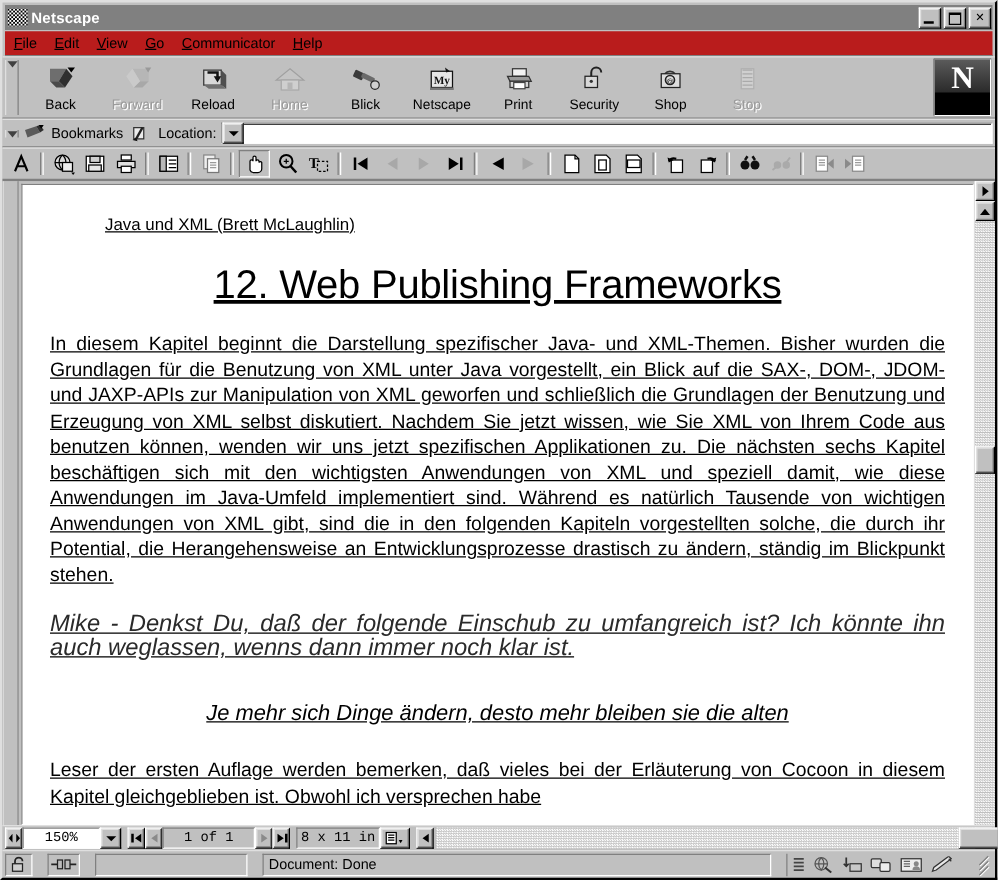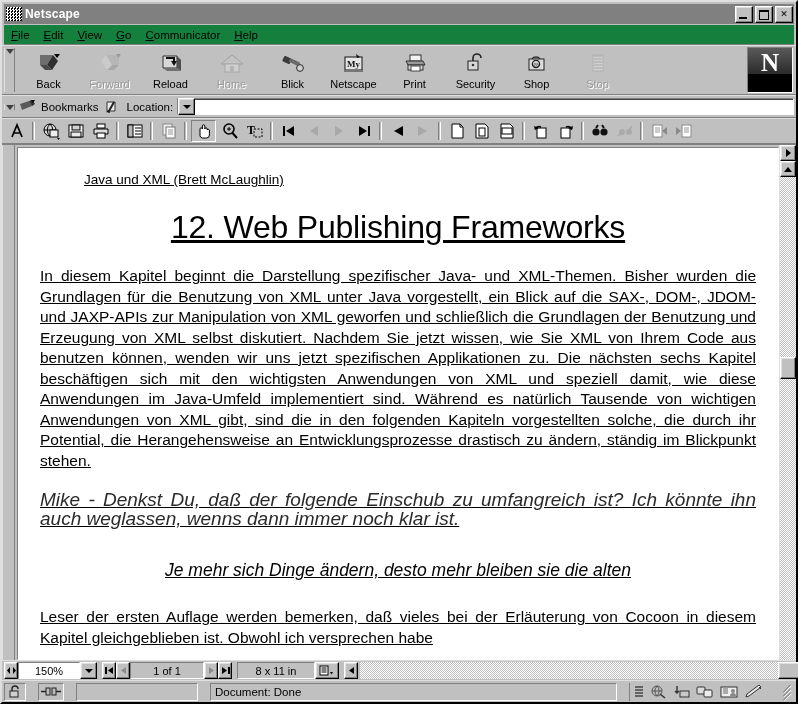--- a/index.html
+++ b/index.html
@@ -43,21 +43,21 @@
     position:relative;color:#000;
     font-size:9px;line-height:13px;text-align:center;
   }
   .tbtn.m::after{content:"";position:absolute;left:3px;bottom:3px;width:8px;height:2px;background:#000;}
   .tbtn.x::after{content:"\2715";position:absolute;left:0;right:0;top:1px;font-size:9px;}
   .tbtn.r::after{content:"";position:absolute;left:3px;top:3px;width:8px;height:7px;border:1px solid #000;border-top-width:2px;}
   
   .menubar{
     height:19px;margin:1px 2px 0 2px;
     display:flex;align-items:center;
-    background:#15803d;
+    background:#b91c1c;
     border-bottom:1px solid #808080;
     flex:none;
   }
   .menubar .mi{padding:1px 7px;font-size:11.5px;color:#000;}
   .menubar .mi u{text-decoration:underline;}
   
   .toolbar{
     display:flex;align-items:stretch;
     background:#c0c0c0;
     border-top:1px solid #dfdfdf;
@@ -191,20 +191,21 @@
   .sthumb{
     position:absolute;left:0;right:0;height:20px;top:180px;
     background:#c0c0c0;border:1px solid;border-color:#fff #000 #000 #fff;
     box-shadow:inset -1px -1px 0 #808080, inset 1px 1px 0 #dfdfdf;
   }
   
   .acrostatus{
     height:20px;display:flex;align-items:center;flex:none;
     background:#c0c0c0;padding:1px 2px;box-sizing:border-box;
     border-top:1px solid #dfdfdf;
+    font-family:Liberation Mono, monospace;
   }
   .field{
     height:17px;display:flex;align-items:center;justify-content:center;
     border:1px solid;border-color:#808080 #fff #fff #808080;
     background:#c0c0c0;box-sizing:border-box;font-size:11px;
   }
   .field.white{background:#fff;}
   .btnsm{
     width:14px;height:17px;flex:none;background:#c0c0c0;
     border:1px solid;border-color:#fff #000 #000 #fff;
@@ -646,21 +647,21 @@
           <path d="M3 1 L3 8 L8 4.5 Z" fill="#8a8a8a"></path>
         </svg>
     </div>
     <div class="btnsm">
       <svg width="11" height="9" viewBox="0 0 11 9">
           <path d="M2 1 L2 8 L7 4.5 Z" fill="#000"></path>
           <rect x="8" y="1" width="2" height="7" fill="#000"></rect>
         </svg>
     </div>
     <div style="width:5px;"></div>
-    <div class="field" style="width:78px;">
+    <div class="field" style="width:67px;">
       <span>8 x 11 in</span>
     </div>
     <div class="btnsm" style="width:24px;">
       <svg width="16" height="11" viewBox="0 0 16 11">
           <rect x="1" y="1" width="8" height="9" fill="#fff" stroke="#000"></rect>
           <path d="M2.5 3 h5 M2.5 5 h5 M2.5 7 h5" stroke="#000"></path>
           <path d="M11 7 l3 0 l-1.5 2.5 z" fill="#000"></path>
         </svg>
     </div>
     <div style="width:5px;"></div>

